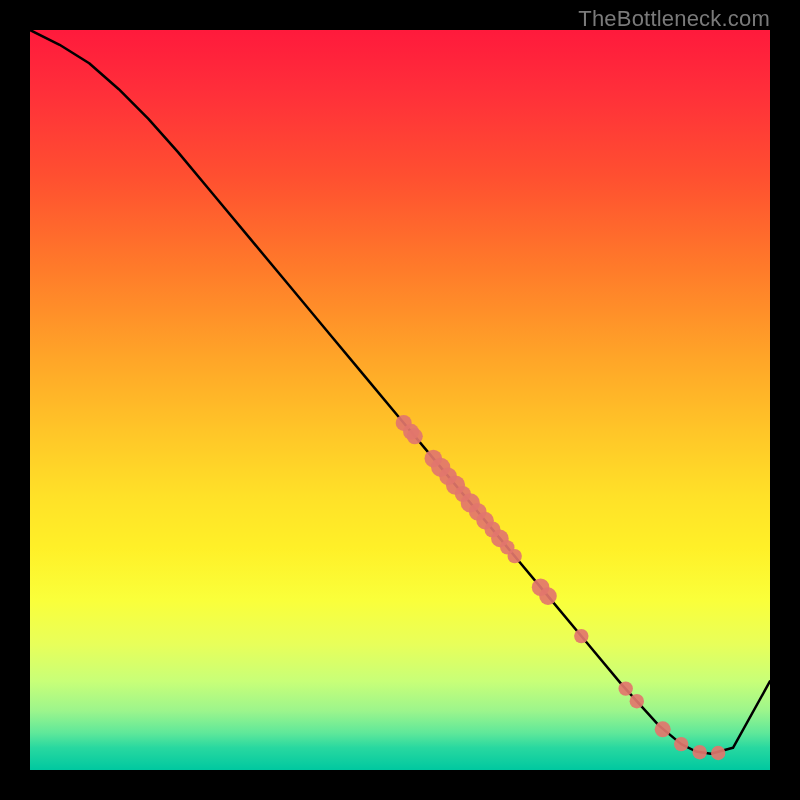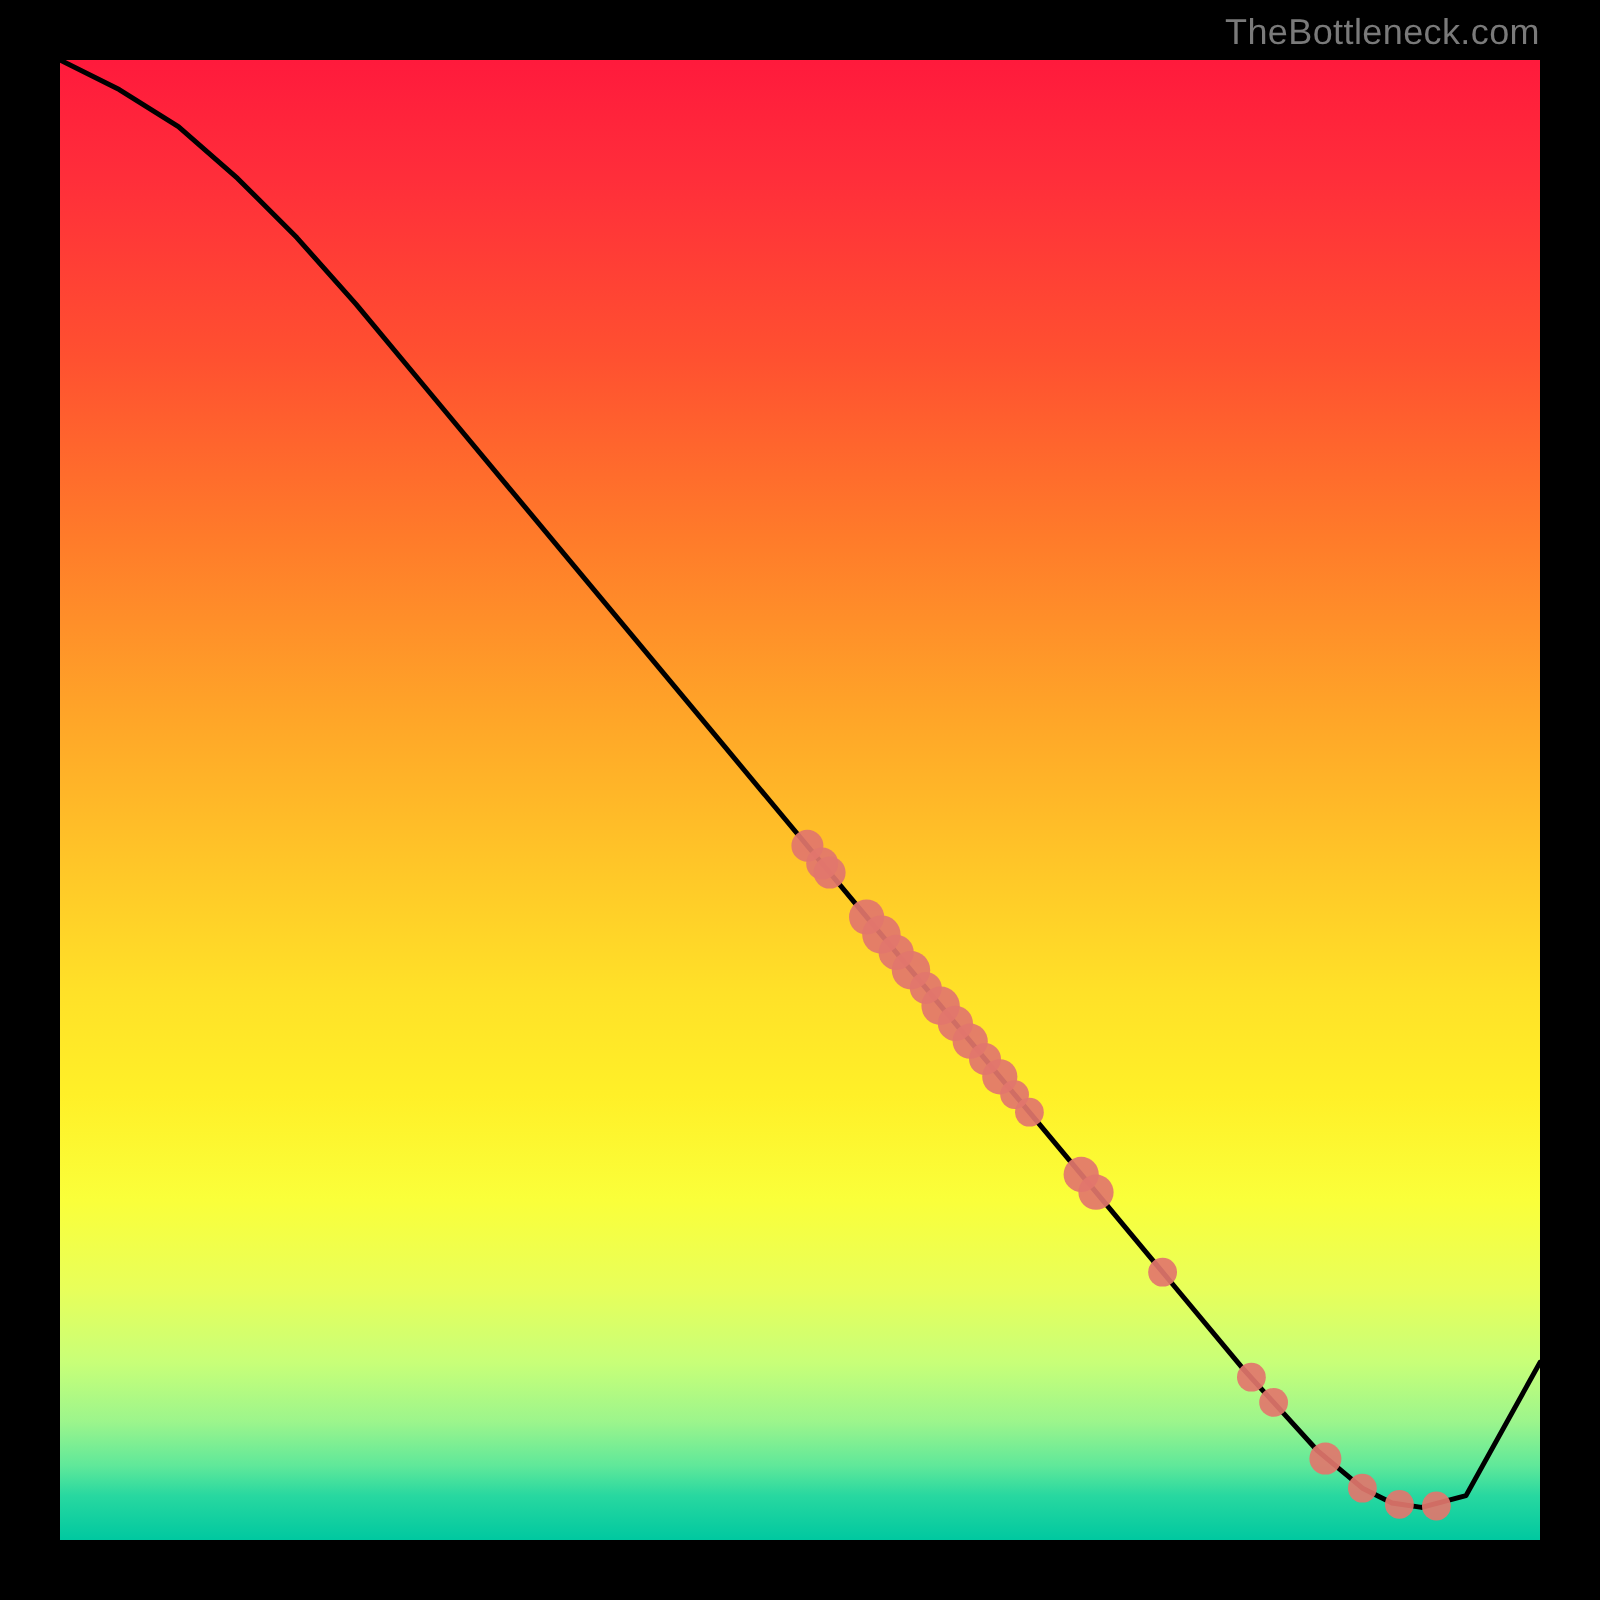--- a/index.html
+++ b/index.html
@@ -51,21 +51,21 @@
     position: absolute;
     inset: 0;
     width: 740px;
     height: 740px;
   }
   .watermark {
     position: absolute;
     top: 6px;
     right: 30px;
     color: #7a7a7a;
-    font-size: 18px;
+    font-size: 22px;
     font-weight: 500;
     letter-spacing: 0.2px;
     user-select: none;
   }
 </style>
 </head>
 <body>
 
 <div class="frame">
   <div class="plot">

